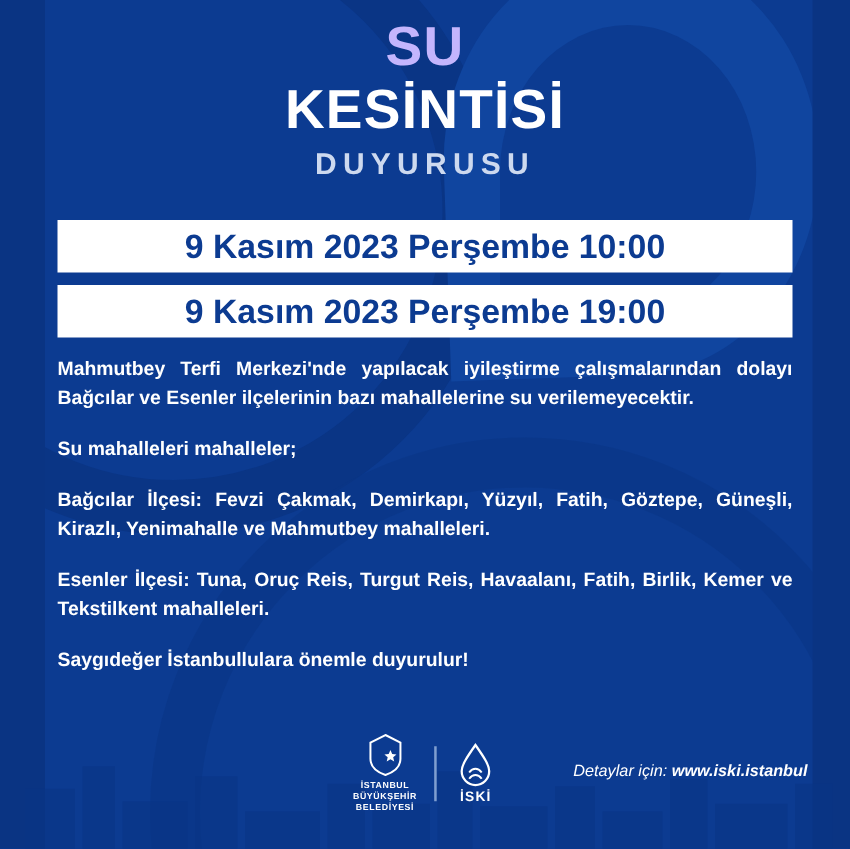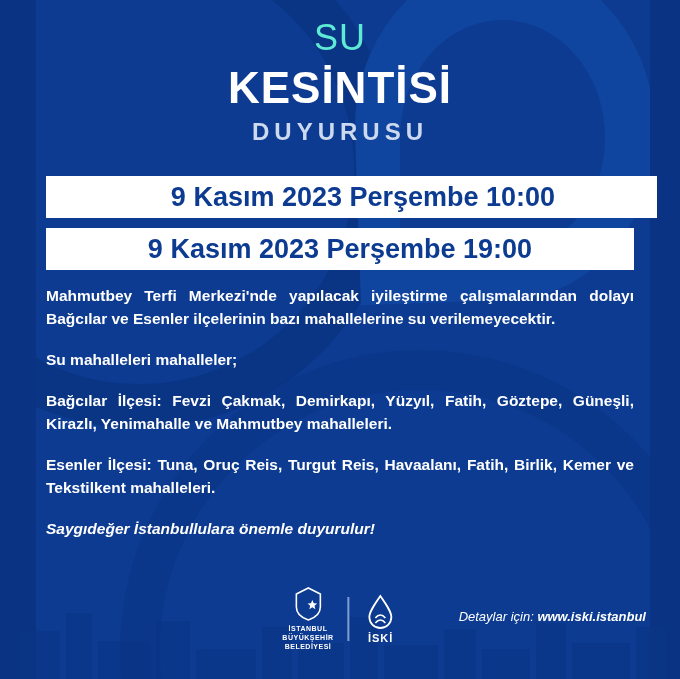--- a/index.html
+++ b/index.html
@@ -82,23 +82,23 @@
 
   
   .header {
     position: absolute;
     left: 0; top: 14px;
     width: 680px;
     text-align: center;
     z-index: 5;
   }
   .title-line1 {
-    font-size: 36px;
-    font-weight: normal;
-    color: #5eead4;
+    font-size: 44px;
+    font-weight: bold;
+    color: #c4b5fd;
     letter-spacing: 1px;
     line-height: 48px;
   }
   .title-line2 {
     font-size: 44px;
     font-weight: bold;
     color: #ffffff;
     letter-spacing: 1px;
     line-height: 48px;
     margin-top: 2px;
@@ -118,21 +118,20 @@
     width: 588px;
     height: 42px;
     display: flex;
     align-items: center;
     justify-content: center;
     z-index: 5;
   }
   .date-bar-1 {
     top: 176px;
     background: #ffffff;
-    padding-left: 23px;
   }
   .date-bar-1 span {
     color: #0c3b91;
     font-size: 27px;
     font-weight: bold;
   }
   .date-bar-2 {
     top: 228px;
     background: #ffffff;
   }
@@ -151,21 +150,21 @@
     z-index: 5;
     color: #ffffff;
   }
   .para {
     font-size: 15.5px;
     font-weight: bold;
     line-height: 23px;
     text-align: justify;
     margin: 0 0 18px 0;
   }
-  .para.last { margin-bottom: 0; font-style: italic; }
+  .para.last { margin-bottom: 0; }
 
   
   .footer {
     position: absolute;
     left: 0; bottom: 22px;
     width: 680px;
     height: 70px;
     z-index: 5;
   }
   .logos {

